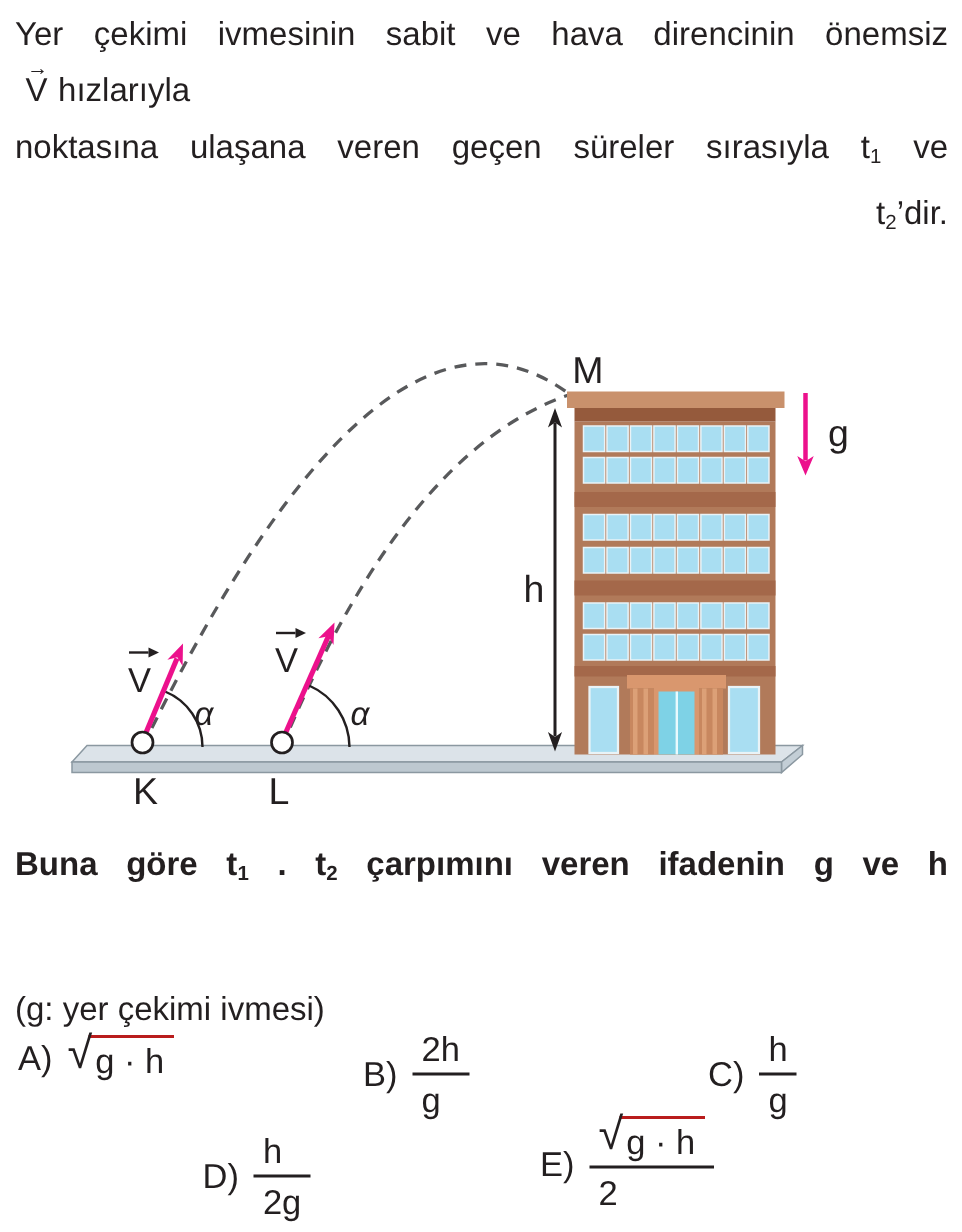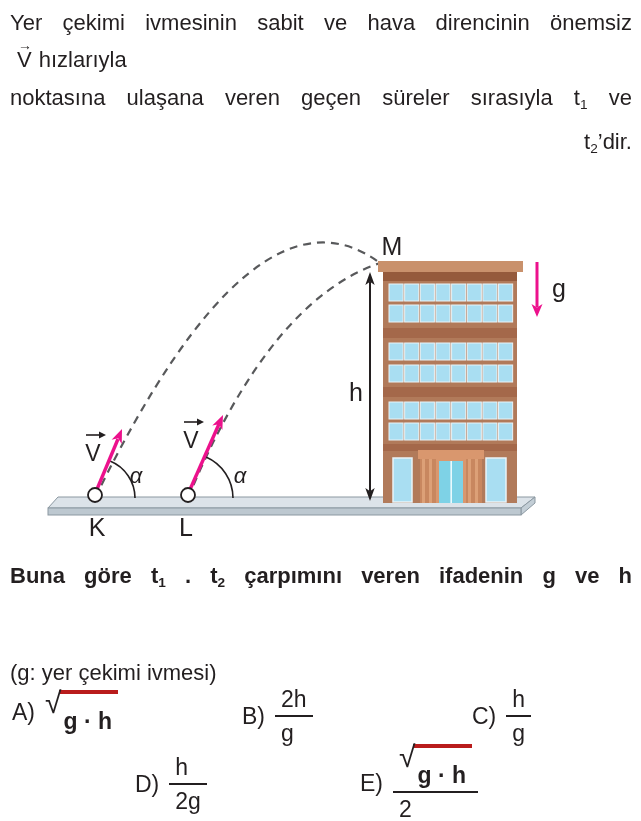--- a/index.html
+++ b/index.html
@@ -18,21 +18,21 @@
   .question{position:absolute;top:557px;left:10px;width:622px;font-size:22px;
             font-weight:bold;line-height:37.4px;}
   .note{position:absolute;top:641px;left:10px;font-size:22px;margin-top:19px;}
   
   .opt{position:absolute;display:flex;align-items:center;gap:10px;font-size:23px;}
   .frac{display:inline-block;line-height:1.15;}
   .frac .num{display:block;padding:0 6px 3px;border-bottom:2px solid #231f20;}
   .frac .den{display:block;padding:3px 6px 0;}
   .sqrt{display:inline-flex;align-items:flex-start;}
   .sqrt .sgn{font-size:30px;line-height:1;margin-right:-2px;transform:translateY(-2px);}
-  .sqrt .rnd{border-top:4px solid #b91c1c;padding:14px 6px 0 4px;font-weight:bold;}
+  .sqrt .rnd{border-top:2px solid #b91c1c;padding:2px 6px 0 4px;}
   svg text{font-family:"Liberation Sans",sans-serif;}
 </style>
 </head>
 <body>
 
 <div class="page">
 
   <div class="intro">
     <div class="jline">Yer çekimi ivmesinin sabit ve hava direncinin önemsiz</div>
     <div class="jline"><span class="vec"><span class="arr">→</span><span>V</span></span><span>hızlarıyla</span></div>

